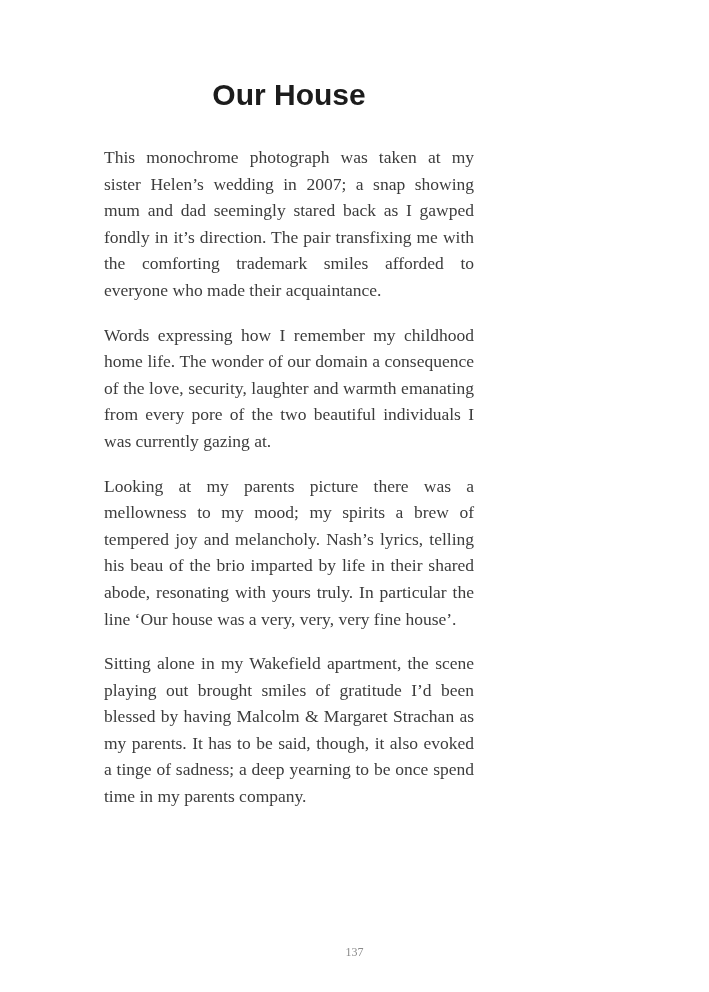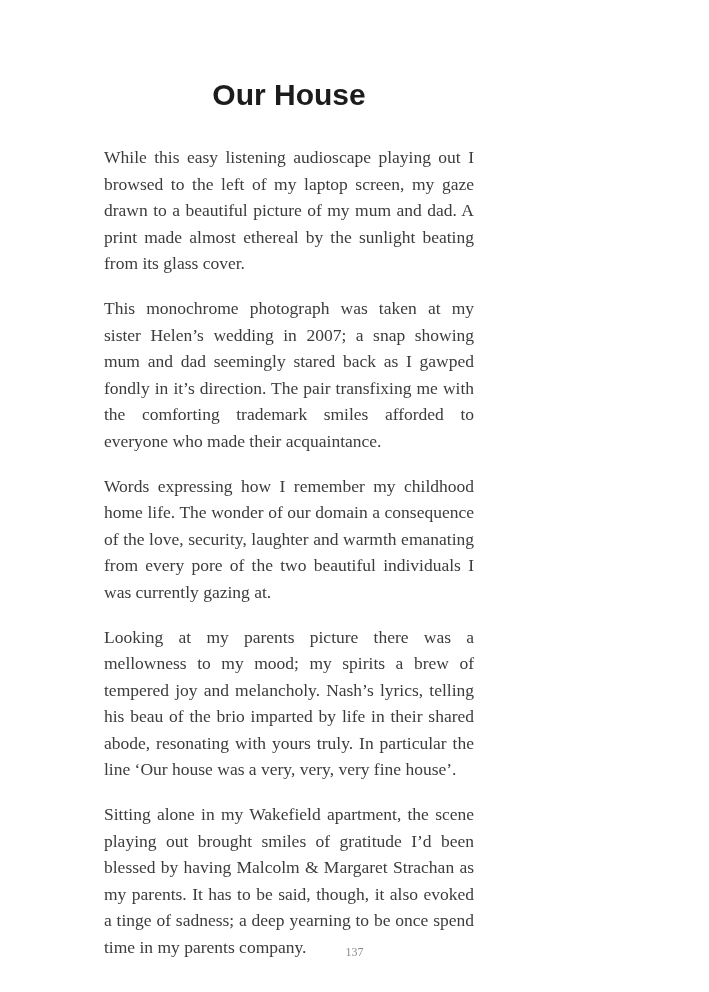--- a/index.html
+++ b/index.html
@@ -45,19 +45,18 @@
     font-family: "Liberation Serif", "DejaVu Serif", serif;
     font-size: 12px;
     color: #8a8a8a;
   }
 </style>
 </head>
 <body>
 
 <div class="page">
   <h1 class="doc-title">Our House</h1>
-  <p class="doc-paragraph">While this easy listening audioscape playing out I browsed to the left of my laptop screen, my gaze drawn to a beautiful picture of my mum and dad. A print made almost ethereal by the sunlight beating from its glass cover.</p>
   <p class="doc-paragraph">This monochrome photograph was taken at my sister Helen’s wedding in 2007; a snap showing mum and dad seemingly stared back as I gawped fondly in it’s direction. The pair transfixing me with the comforting trademark smiles afforded to everyone who made their acquaintance.</p>
   <p class="doc-paragraph">Words expressing how I remember my childhood home life. The wonder of our domain a consequence of the love, security, laughter and warmth emanating from every pore of the two beautiful individuals I was currently gazing at.</p>
   <p class="doc-paragraph">Looking at my parents picture there was a mellowness to my mood; my spirits a brew of tempered joy and melancholy. Nash’s lyrics, telling his beau of the brio imparted by life in their shared abode, resonating with yours truly. In particular the line ‘Our house was a very, very, very fine house’.</p>
   <p class="doc-paragraph">Sitting alone in my Wakefield apartment, the scene playing out brought smiles of gratitude I’d been blessed by having Malcolm &amp; Margaret Strachan as my parents. It has to be said, though, it also evoked a tinge of sadness; a deep yearning to be once spend time in my parents company.</p>
   <div class="page-number">137</div>
 </div>
 
 </body></html>

